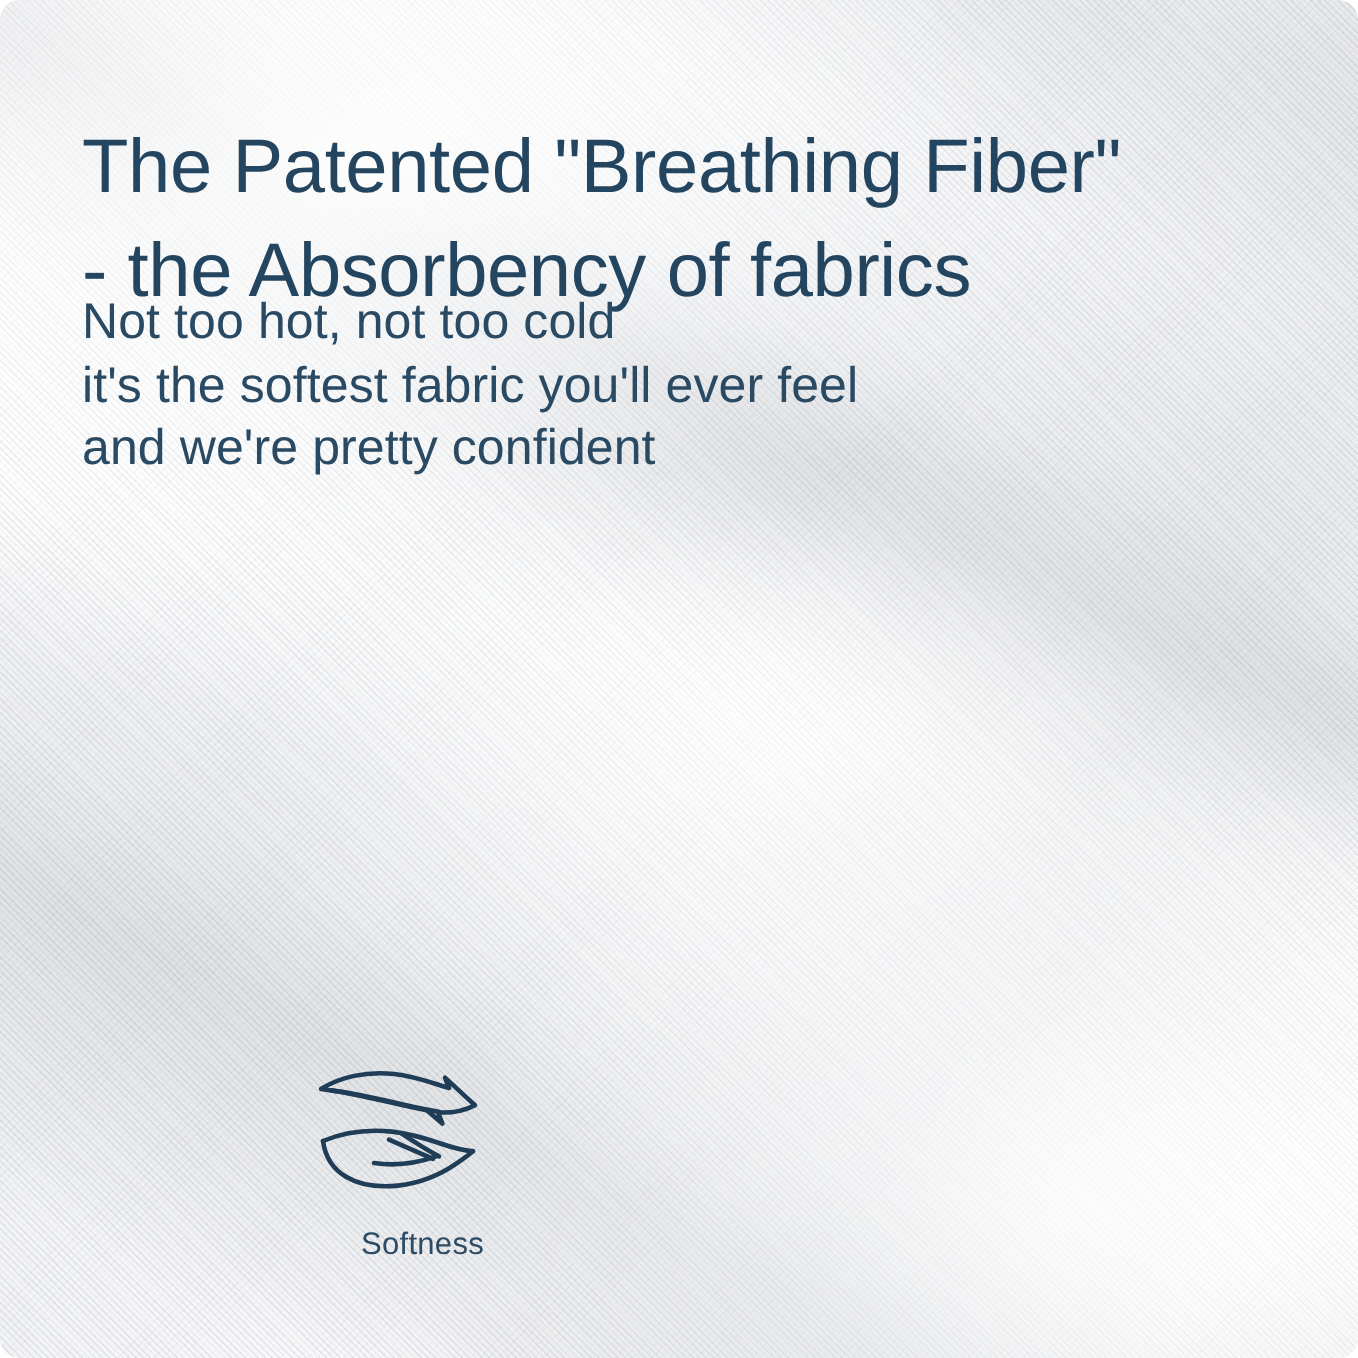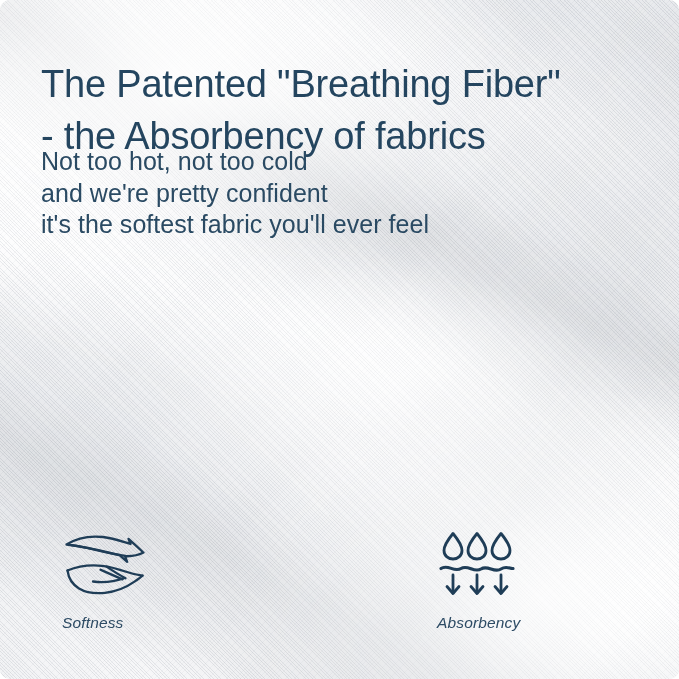--- a/index.html
+++ b/index.html
@@ -150,22 +150,21 @@
     top: 528px;
     display: flex;
     padding: 0 62px;
     justify-content: space-between;
     align-items: flex-start;
   }
   .feature {
     width: 180px;
     display: flex;
     flex-direction: column;
-    align-items: flex-start;
-    font-style: italic;
+    align-items: flex-end;
   }
   .feature-icon {
     height: 72px;
     display: flex;
     align-items: center;
     justify-content: center;
   }
   .feature-label {
     margin-top: 14px;
     color: #2d4b64;
@@ -191,22 +190,22 @@
 
   <div class="content">
 
     <h1 class="headline">
       <span class="hl-line">The Patented "Breathing Fiber"</span>
       <span class="hl-line">- the Absorbency of fabrics</span>
     </h1>
 
     <div class="subcopy">
       <span class="sub-line">Not too hot, not too cold</span>
+      <span class="sub-line">it's the softest fabric you'll ever feel</span>
       <span class="sub-line">and we're pretty confident</span>
-      <span class="sub-line">it's the softest fabric you'll ever feel</span>
     </div>
 
     <div class="features">
 
       <div class="feature">
         <div class="feature-icon">
           <svg width="86" height="66" viewBox="0 0 86 66" fill="none" stroke="#1f3d57" stroke-width="2.3" stroke-linecap="round" stroke-linejoin="round">
 
             <path d="M4.5 13.5 C14 7.5 27 4.5 41 6 C52 7.2 60 10.5 68.5 13 L66.5 7.8 L74.5 15.2
                      C77 17.6 79.5 19.8 81.5 21.6 C76.5 24.2 70 25.6 63 25.2 L65.2 30.8
@@ -222,40 +221,16 @@
 
             <path d="M38.5 38.8 C46 42 53.5 45.4 60.5 48.4"></path>
             <path d="M44.5 35.6 C50.5 39.6 57 43.8 63.5 47.2"></path>
             <path d="M31 50.5 C41 52 52.5 50.6 62 47.2"></path>
           </svg>
         </div>
         <div class="feature-label">Softness</div>
       </div>
 
 
-      <div class="feature">
-        <div class="feature-icon">
-          <svg width="80" height="70" viewBox="0 0 80 70" fill="none" stroke="#1f3d57" stroke-width="2.8" stroke-linecap="round" stroke-linejoin="round">
-
-            <path d="M16 4.5 C16 4.5 25 15.5 25 21.5 C25 26.5 21 30 16 30
-                     C11 30 7 26.5 7 21.5 C7 15.5 16 4.5 16 4.5 Z"></path>
-            <path d="M40 4.5 C40 4.5 49 15.5 49 21.5 C49 26.5 45 30 40 30
-                     C35 30 31 26.5 31 21.5 C31 15.5 40 4.5 40 4.5 Z"></path>
-            <path d="M64 4.5 C64 4.5 73 15.5 73 21.5 C73 26.5 69 30 64 30
-                     C59 30 55 26.5 55 21.5 C55 15.5 64 4.5 64 4.5 Z"></path>
-
-            <path d="M4 39.5 C11 34.5 17 44 24 39.5 C31 35 37 44.5 44 40
-                     C51 35.5 57 44.5 64 40 C69.5 36.4 73 40 76 39.5" stroke-width="3.1"></path>
-
-            <path d="M16 46 L16 64"></path>
-            <path d="M10 57.5 L16 64.5 L22 57.5"></path>
-            <path d="M40 46 L40 64"></path>
-            <path d="M34 57.5 L40 64.5 L46 57.5"></path>
-            <path d="M64 46 L64 64"></path>
-            <path d="M58 57.5 L64 64.5 L70 57.5"></path>
-          </svg>
-        </div>
-        <div class="feature-label">Absorbency</div>
-      </div>
 
     </div>
   </div>
 </div>
 
 </body></html>

